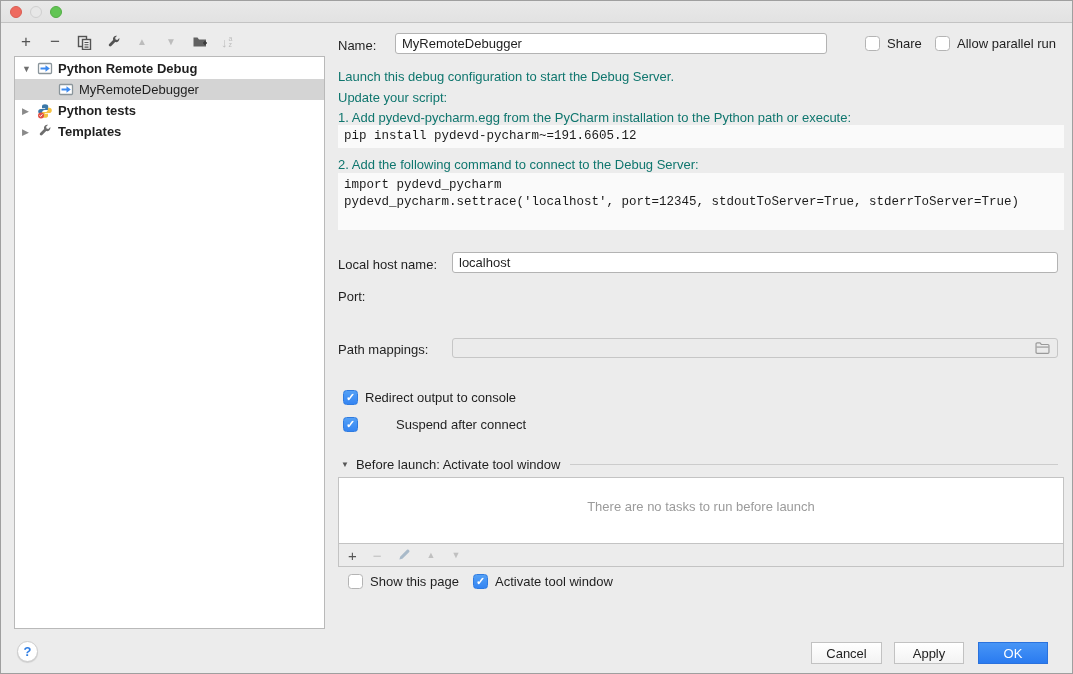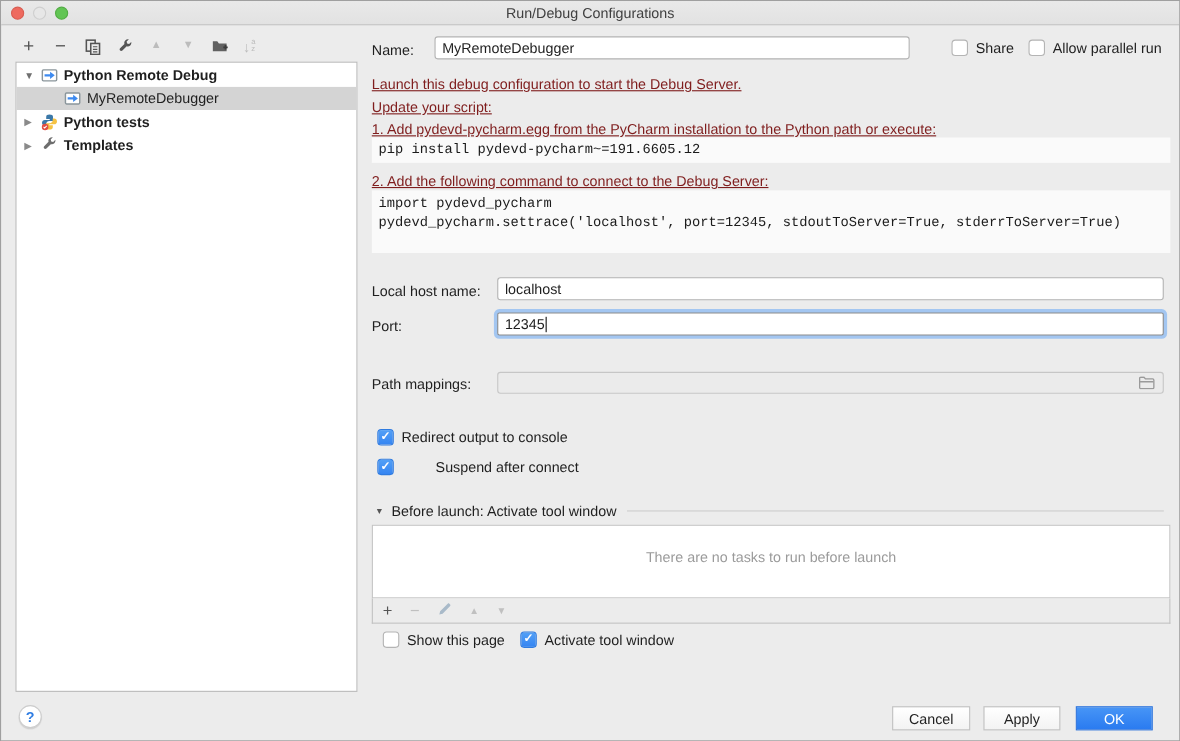--- a/index.html
+++ b/index.html
@@ -51,21 +51,21 @@
   .indent { width:36px; flex:0 0 36px; }
 
   
   .abs { position:absolute; }
   .rlabel { font-size:13px; color:#1f1f1f; white-space:nowrap; }
   .tfield {
     height:21px; background:#fff; border:1px solid #b3b3b3; border-radius:3px;
     font-family:"Liberation Sans",sans-serif; font-size:13px; color:#1f1f1f;
     padding:0 6px; outline:none; width:100%;
   }
-  .desc { font-size:13px; color:#7f1d1d; white-space:nowrap;text-decoration:underline; }
+  .desc { font-size:13px; color:#0f766e; white-space:nowrap; }
   .codeblock {
     background:#fafafa; font-family:Liberation Mono, monospace;
     font-size:12.5px; color:#1b1b1b; padding:4px 6px; line-height:17px; white-space:pre;
   }
   .fieldwrap { display:flex; align-items:center; background:#fff; border:1px solid #8c8c8c;
     border-radius:2px; padding:0 6px; height:21px; font-size:13px; }
   .fieldwrap.focused { box-shadow:0 0 0 3px #a3c6f1; }
   .caret { display:inline-block; width:1px; height:14px; background:#111; margin-left:1px; }
 
   .pathfield { background:#ebebeb; border:1px solid #c6c6c6; border-radius:3px;
@@ -102,21 +102,20 @@
 </style>
 </head>
 <body>
 
 <div class="window">
 
   <div class="titlebar">
     <span class="tl tl-close"></span>
     <span class="tl tl-min"></span>
     <span class="tl tl-zoom"></span>
-    <div class="title">Run/Debug Configurations</div>
   </div>
 
   <div class="tree-toolbar">
     <span class="tbi">+</span>
     <span class="tbi">−</span>
     <span class="tbi">
       <svg width="15" height="15" viewBox="0 0 15 15">
           <rect x="1.5" y="1.5" width="8" height="10" fill="none" stroke="#545454" stroke-width="1.4"></rect>
           <rect x="5.5" y="4.5" width="8" height="10" fill="#ececec" stroke="#545454" stroke-width="1.4"></rect>
           <path d="M7.5 7.5h4M7.5 9.8h4M7.5 12.1h4" stroke="#545454" stroke-width="1.1"></path>
@@ -209,24 +208,20 @@
   <div class="abs codeblock" style="left:337px; top:124px; width:726px; height:23px; line-height:15px;">pip install pydevd-pycharm~=191.6605.12</div>
   <div class="abs desc" style="left:337px; top:156px;">2. Add the following command to connect to the Debug Server:</div>
   <div class="abs codeblock" style="left:337px; top:172px; width:726px; height:57px;"><span>import pydevd_pycharm</span><br><span>pydevd_pycharm.settrace('localhost', port=12345, stdoutToServer=True, stderrToServer=True)</span></div>
 
   <div class="abs rlabel" style="left:337px; top:256px;">Local host name:</div>
   <div class="abs" style="left:451px; top:251px; width:606px;">
     <input class="tfield" type="text" value="localhost" style="">
   </div>
 
   <div class="abs rlabel" style="left:337px; top:288px;">Port:</div>
-  <div class="abs fieldwrap focused" style="left:451px; top:283px; width:606px;">
-    <span>12345</span>
-      <span class="caret"></span>
-  </div>
 
   <div class="abs rlabel" style="left:337px; top:341px;">Path mappings:</div>
   <div class="abs pathfield" style="left:451px; top:337px; width:606px;">
     <span></span>
     <span style="display:inline-flex;">
       <svg width="15" height="12" viewBox="0 0 16 13">
           <path d="M1 2.2c0-.7.5-1.2 1.2-1.2h3.1l1.4 1.7h7.1c.7 0 1.2.5 1.2 1.2v7.2c0 .7-.5 1.2-1.2 1.2H2.2c-.7 0-1.2-.5-1.2-1.2V2.2z" fill="none" stroke="#9a9a9a" stroke-width="1.3"></path>
           <path d="M1.4 5.5h13.2" stroke="#9a9a9a" stroke-width="1.3"></path>
         </svg>
     </span>

